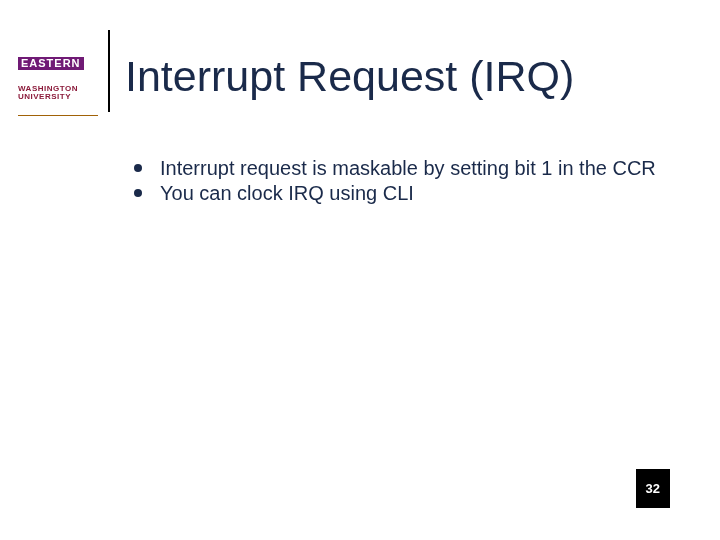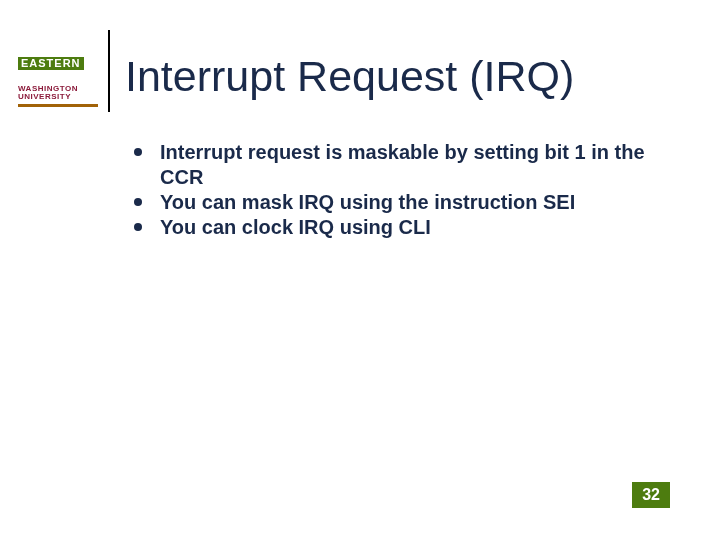--- a/index.html
+++ b/index.html
@@ -13,66 +13,65 @@
     overflow: hidden;
   }
   .logo {
     position: absolute;
     top: 54px;
     left: 18px;
     width: 80px;
     line-height: 1;
   }
   .logo-top {
-    background: #4d7c0f;
+    background: #701a75;
     color: #ffffff;
     font-size: 11px;
     font-weight: bold;
     letter-spacing: 1px;
     padding: 1px 3px;
     display: inline-block;
     text-align: center;
   }
   .logo-mid {
     color: #8b1a3a;
     font-size: 8px;
     letter-spacing: 0.5px;
     font-weight: bold;
     margin-top: 15px;
   }
   .logo-bot {
     color: #8b1a3a;
     font-size: 8px;
     letter-spacing: 0.5px;
     font-weight: bold;
-    border-bottom: 3px solid #a16207;
-    padding-bottom: 3px;
+    border-bottom: 1px solid #a16207;
+    padding-bottom: 14px;
   }
   .divider {
     position: absolute;
     top: 30px;
     left: 108px;
     width: 2px;
     height: 82px;
     background: #000000;
   }
   .title {
     position: absolute;
     top: 52px;
     left: 125px;
     font-size: 43px;
     color: #1a2a4a;
     font-weight: normal;
   }
   .content {
     position: absolute;
-    top: 140px;
+    top: 156px;
     left: 130px;
     width: 540px;
-    font-weight: bold;
   }
   .bullet-list {
     list-style: none;
     padding: 0;
     margin: 0;
   }
   .bullet-list li {
     position: relative;
     padding-left: 30px;
     font-size: 20px;
@@ -87,41 +86,40 @@
     top: 8px;
     width: 8px;
     height: 8px;
     background: #1a2a4a;
     border-radius: 50%;
   }
   .page-num {
     position: absolute;
     bottom: 32px;
     right: 50px;
-    background: #4d7c0f;
+    background: #000000;
     color: #ffffff;
-    font-size: 16px;
+    font-size: 13px;
     font-weight: bold;
-    padding: 4px 10px;
+    padding: 12px 10px;
   }
 </style>
 </head>
 <body>
 
 <div class="logo">
   <div class="logo-top">EASTERN</div>
   <div class="logo-mid">WASHINGTON</div>
   <div class="logo-bot">UNIVERSITY</div>
 </div>
 
 <div class="divider"></div>
 
 <div class="title">Interrupt Request (IRQ)</div>
 
 <div class="content">
   <ul class="bullet-list">
     <li>Interrupt request is maskable by setting bit 1 in the CCR</li>
-    <li>You can mask IRQ using the instruction SEI</li>
     <li>You can clock IRQ using CLI</li>
   </ul>
 </div>
 
 <div class="page-num">32</div>
 
 </body></html>

